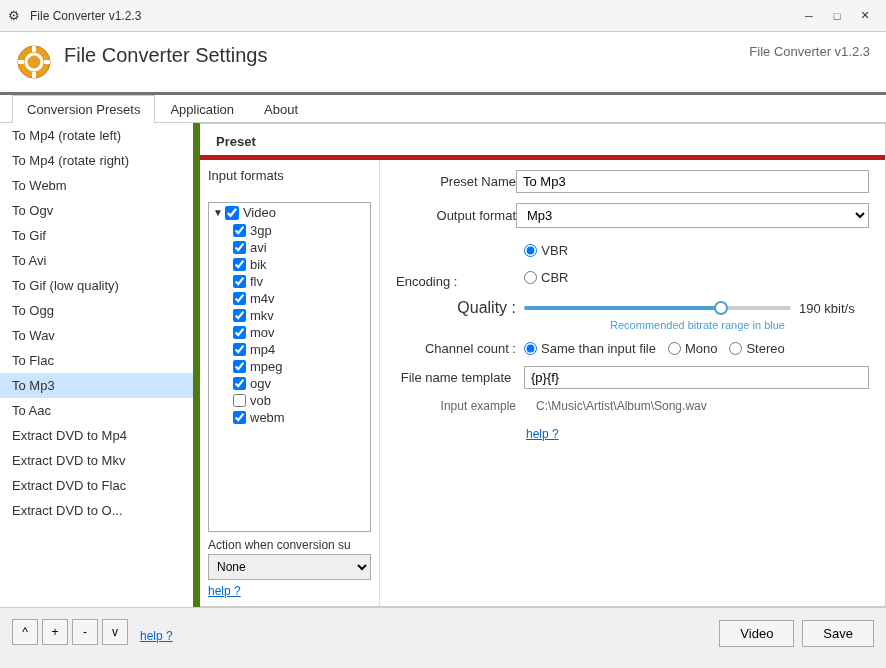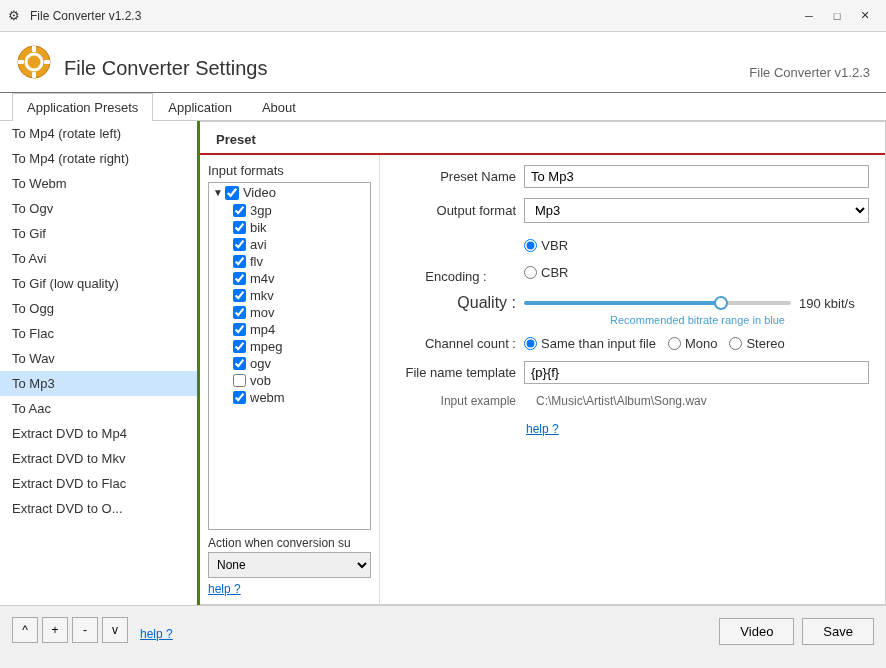--- a/index.html
+++ b/index.html
@@ -45,22 +45,22 @@
       align-items: center;
       justify-content: center;
       font-size: 11px;
       color: #333;
     }
 
     .header {
       background: white;
       padding: 12px 16px;
       display: flex;
-      align-items: flex-end;
-      border-bottom: 1px solid #737373;
+      align-items: flex-start;
+      border-bottom: 3px solid #737373;
     }
     .header-icon {
       width: 36px;
       height: 36px;
       margin-right: 12px;
     }
     .header-title {
       font-size: 20px;
       font-weight: 300;
       color: #333;
@@ -95,21 +95,21 @@
 
     .main-content {
       display: flex;
       height: calc(668px - 32px - 64px - 36px - 52px);
       background: #f0f0f0;
     }
 
     .sidebar {
       width: 200px;
       background: white;
-      border-right: 3px solid #4d7c0f;
+      border-right: 7px solid #4d7c0f;
       overflow-y: auto;
       position: relative;
     }
     .sidebar-list {
       list-style: none;
     }
     .sidebar-item {
       padding: 5px 12px;
       cursor: pointer;
       font-size: 13px;
@@ -123,40 +123,40 @@
       border-left: none;
       display: flex;
       flex-direction: column;
     }
 
     .preset-section {
       padding: 10px 16px 0 16px;
       font-size: 13px;
       color: #333;
       font-weight: 600;
-      border-bottom: 2px solid #b91c1c;
+      border-bottom: 5px solid #b91c1c;
       padding-bottom: 6px;
     }
 
     .preset-body {
       display: flex;
       flex: 1;
       overflow: hidden;
     }
 
     .left-col {
       width: 180px;
       border-right: 1px solid #ddd;
       display: flex;
       flex-direction: column;
       padding: 8px;
     }
     .left-col-label {
       font-size: 13px;
-      margin-bottom: 4px;
+      margin-bottom: 19px;
       color: #333;
     }
 
     .tree-container {
       flex: 1;
       border: 1px solid #aaa;
       overflow-y: auto;
       background: white;
       font-size: 13px;
     }
@@ -220,21 +220,20 @@
       flex: 1;
       padding: 10px 16px;
       display: flex;
       flex-direction: column;
       gap: 10px;
     }
 
     .form-row {
       display: flex;
       align-items: center;
-      gap: 8px;
     }
     .form-label {
       width: 120px;
       text-align: right;
       font-size: 13px;
       color: #333;
     }
     .form-input {
       flex: 1;
       padding: 3px 6px;
@@ -249,21 +248,21 @@
       background: white;
     }
 
     .encoding-row {
       display: flex;
       align-items: center;
       gap: 8px;
     }
     .encoding-label {
       width: 120px;
-      text-align: center;
+      text-align: left;
       font-size: 13px;
       margin-top: 36px;
     }
     .radio-group {
       display: flex;
       gap: 12px;
       align-items: center;
       flex-direction: column;
     }
     .radio-group label {
@@ -349,21 +348,21 @@
       font-size: 13px;
     }
 
     .file-template-row {
       display: flex;
       align-items: center;
       gap: 8px;
     }
     .file-template-label {
       width: 120px;
-      text-align: right;
+      text-align: center;
       font-size: 13px;
     }
 
     .example-row {
       display: flex;
       align-items: center;
       gap: 20px;
     }
     .example-key {
       width: 120px;
@@ -440,39 +439,39 @@
     <rect x="16" y="2" width="4" height="6" fill="#fff" rx="1"></rect>
     <rect x="16" y="28" width="4" height="6" fill="#fff" rx="1"></rect>
     <rect x="2" y="16" width="6" height="4" fill="#fff" rx="1"></rect>
     <rect x="28" y="16" width="6" height="4" fill="#fff" rx="1"></rect>
   </svg>
   <span class="header-title">File Converter Settings</span>
   <span class="header-version">File Converter v1.2.3</span>
 </div>
 
 <div class="tabs">
-  <div class="tab active">Application Presets</div>
+  <div class="tab active">Conversion Presets</div>
   <div class="tab">Application</div>
   <div class="tab">About</div>
 </div>
 
 <div class="main-content">
 
   <div class="sidebar">
     <ul class="sidebar-list">
       <li class="sidebar-item">To Mp4 (rotate left)</li>
       <li class="sidebar-item">To Mp4 (rotate right)</li>
       <li class="sidebar-item">To Webm</li>
       <li class="sidebar-item">To Ogv</li>
       <li class="sidebar-item">To Gif</li>
       <li class="sidebar-item">To Avi</li>
       <li class="sidebar-item">To Gif (low quality)</li>
       <li class="sidebar-item">To Ogg</li>
+      <li class="sidebar-item">To Wav</li>
       <li class="sidebar-item">To Flac</li>
-      <li class="sidebar-item">To Wav</li>
       <li class="sidebar-item selected">To Mp3</li>
       <li class="sidebar-item">To Aac</li>
       <li class="sidebar-item">Extract DVD to Mp4</li>
       <li class="sidebar-item">Extract DVD to Mkv</li>
       <li class="sidebar-item">Extract DVD to Flac</li>
       <li class="sidebar-item">Extract DVD to O...</li>
     </ul>
   </div>
 
   <div class="right-panel">
@@ -489,25 +488,25 @@
             <input type="checkbox" class="tree-checkbox" checked="" style="">
             <span class="tree-label">Video</span>
           </div>
           <div class="tree-children">
             <div class="tree-child">
               <input type="checkbox" checked="" style="">
               <span>3gp</span>
             </div>
             <div class="tree-child">
               <input type="checkbox" checked="" style="">
+              <span>avi</span>
+            </div>
+            <div class="tree-child">
+              <input type="checkbox" checked="" style="">
               <span>bik</span>
-            </div>
-            <div class="tree-child">
-              <input type="checkbox" checked="" style="">
-              <span>avi</span>
             </div>
             <div class="tree-child">
               <input type="checkbox" checked="" style="">
               <span>flv</span>
             </div>
             <div class="tree-child">
               <input type="checkbox" checked="" style="">
               <span>m4v</span>
             </div>
             <div class="tree-child">

